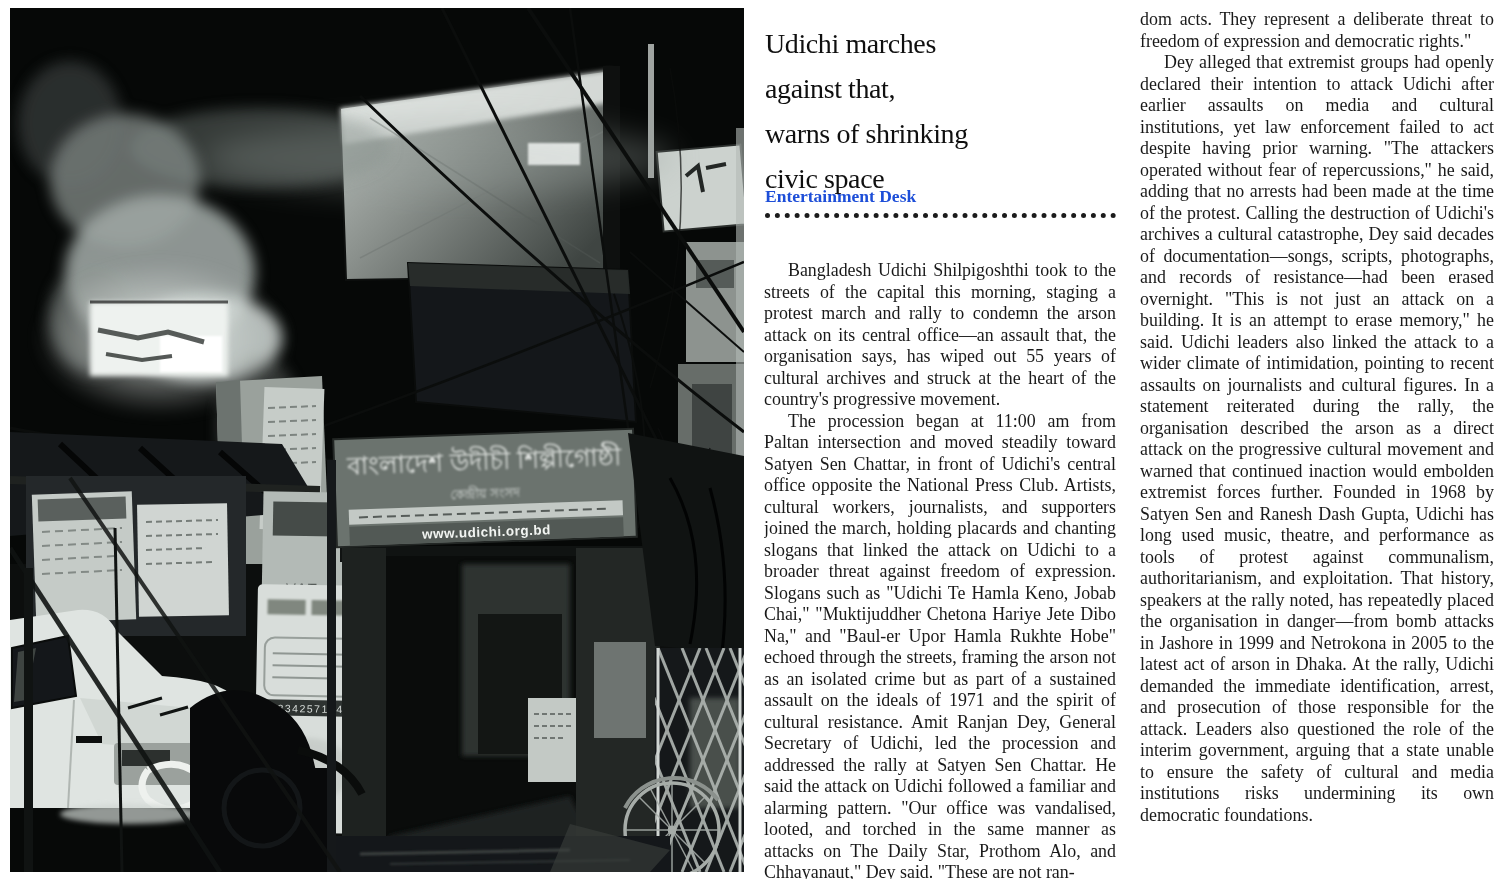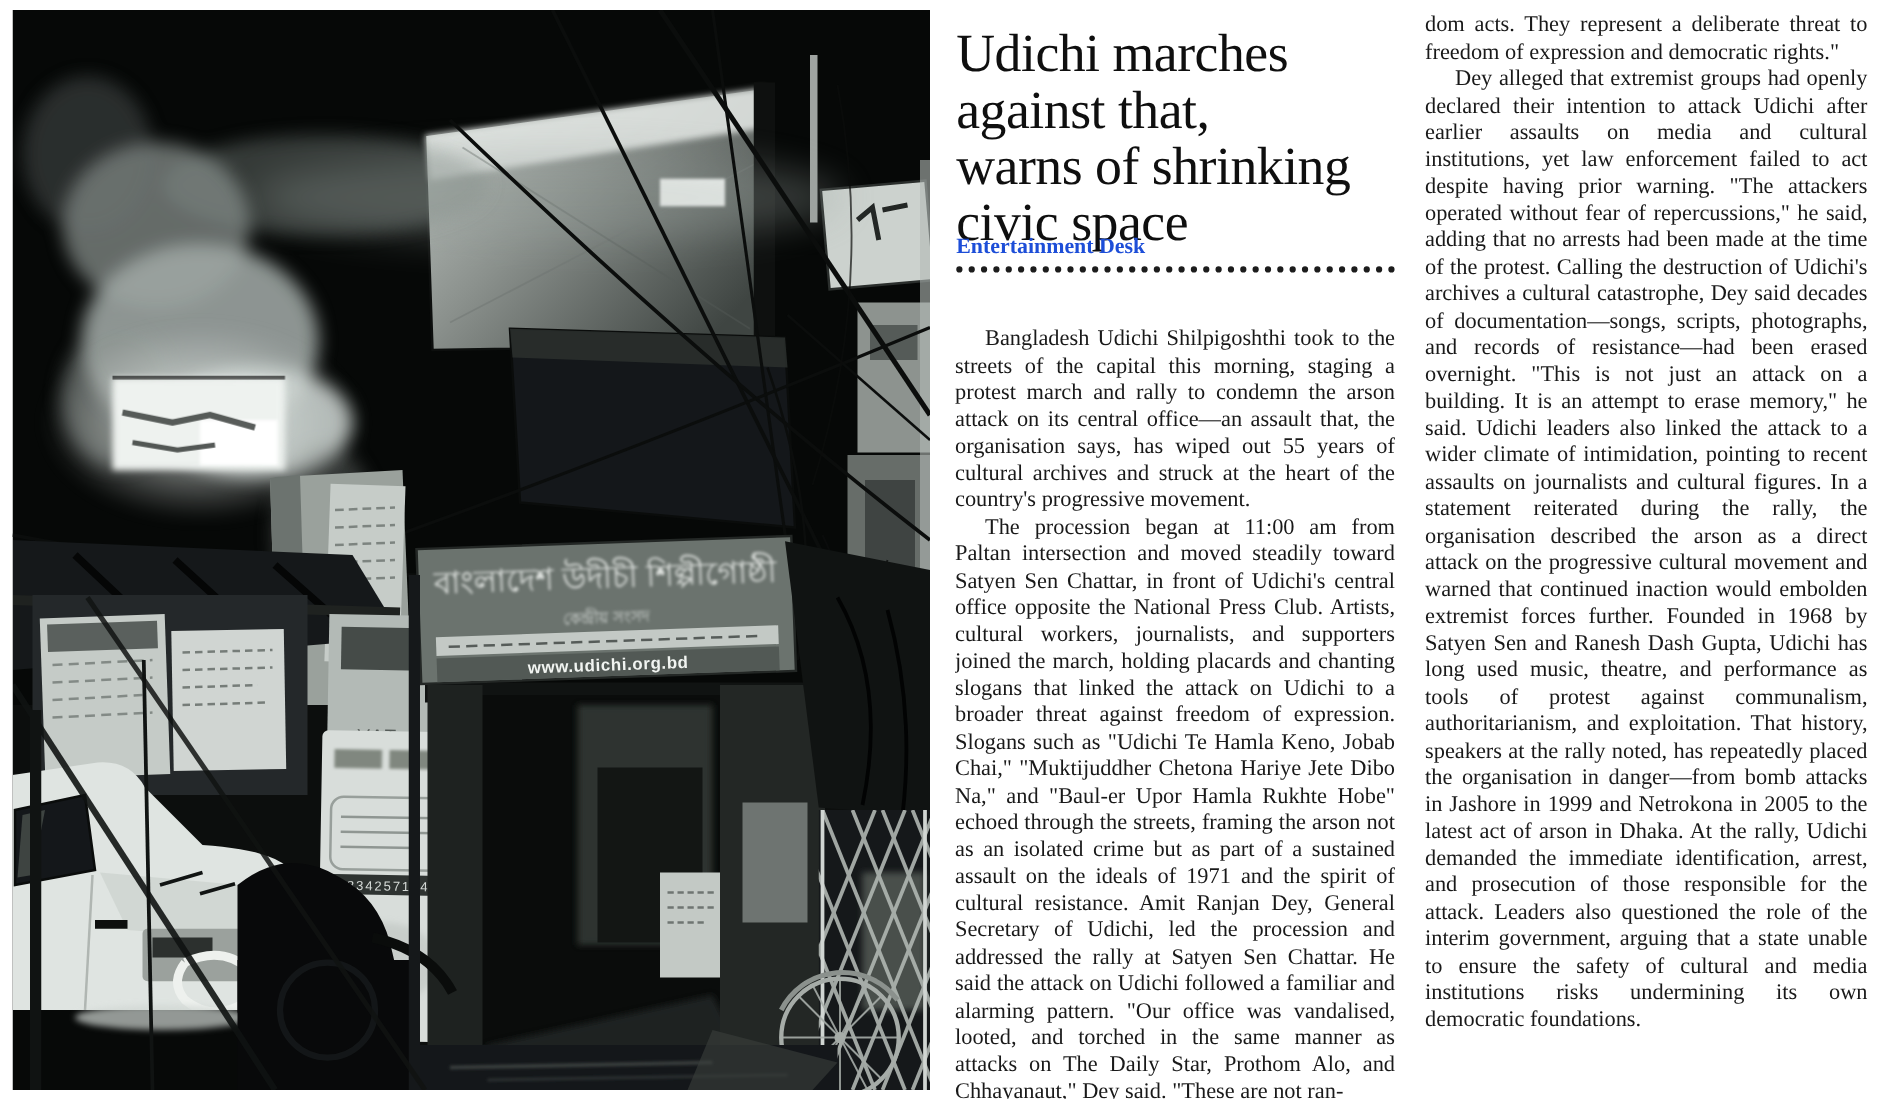--- a/index.html
+++ b/index.html
@@ -1,21 +1,21 @@
 <!DOCTYPE html>
 <html><head>
 <meta charset="utf-8">
 <style>
   html,body{margin:0;padding:0;background:#ffffff;}
   body{width:1506px;height:879px;position:relative;overflow:hidden;
        font-family:"Liberation Serif", serif;color:#1a1a1a;}
   .photo{position:absolute;left:10px;top:8px;width:734px;height:864px;margin:0;}
   .photo svg{display:block;width:734px;height:864px;}
   .headline{position:absolute;left:765px;top:0px;width:356px;}
-  .hl-line{display:block;font-size:43px;line-height:45px;font-weight:normal;
+  .hl-line{display:block;font-size:28px;line-height:45px;font-weight:normal;
            letter-spacing:-0.4px;color:#0f0f0f;white-space:nowrap;}
   .byline{position:absolute;left:765px;top:186px;font-size:17.5px;font-weight:bold;color:#1d4ed8;}
   .dotted-rule{position:absolute;left:765px;top:206px;width:351px;height:7px;
                border-bottom:5px dotted #1c1c1c;}
   .col{position:absolute;font-size:17.9px;line-height:21.5px;text-align:justify;
        color:#191919;}
   .col p{margin:0;}
   .col p.indent{text-indent:24px;}
   .col1{left:764px;top:229px;width:352px;height:648px;overflow:hidden;margin-top:31px;}
   .col2{left:1140px;top:9px;width:354px;height:858px;overflow:hidden;font-family:Liberation Serif, serif;}

